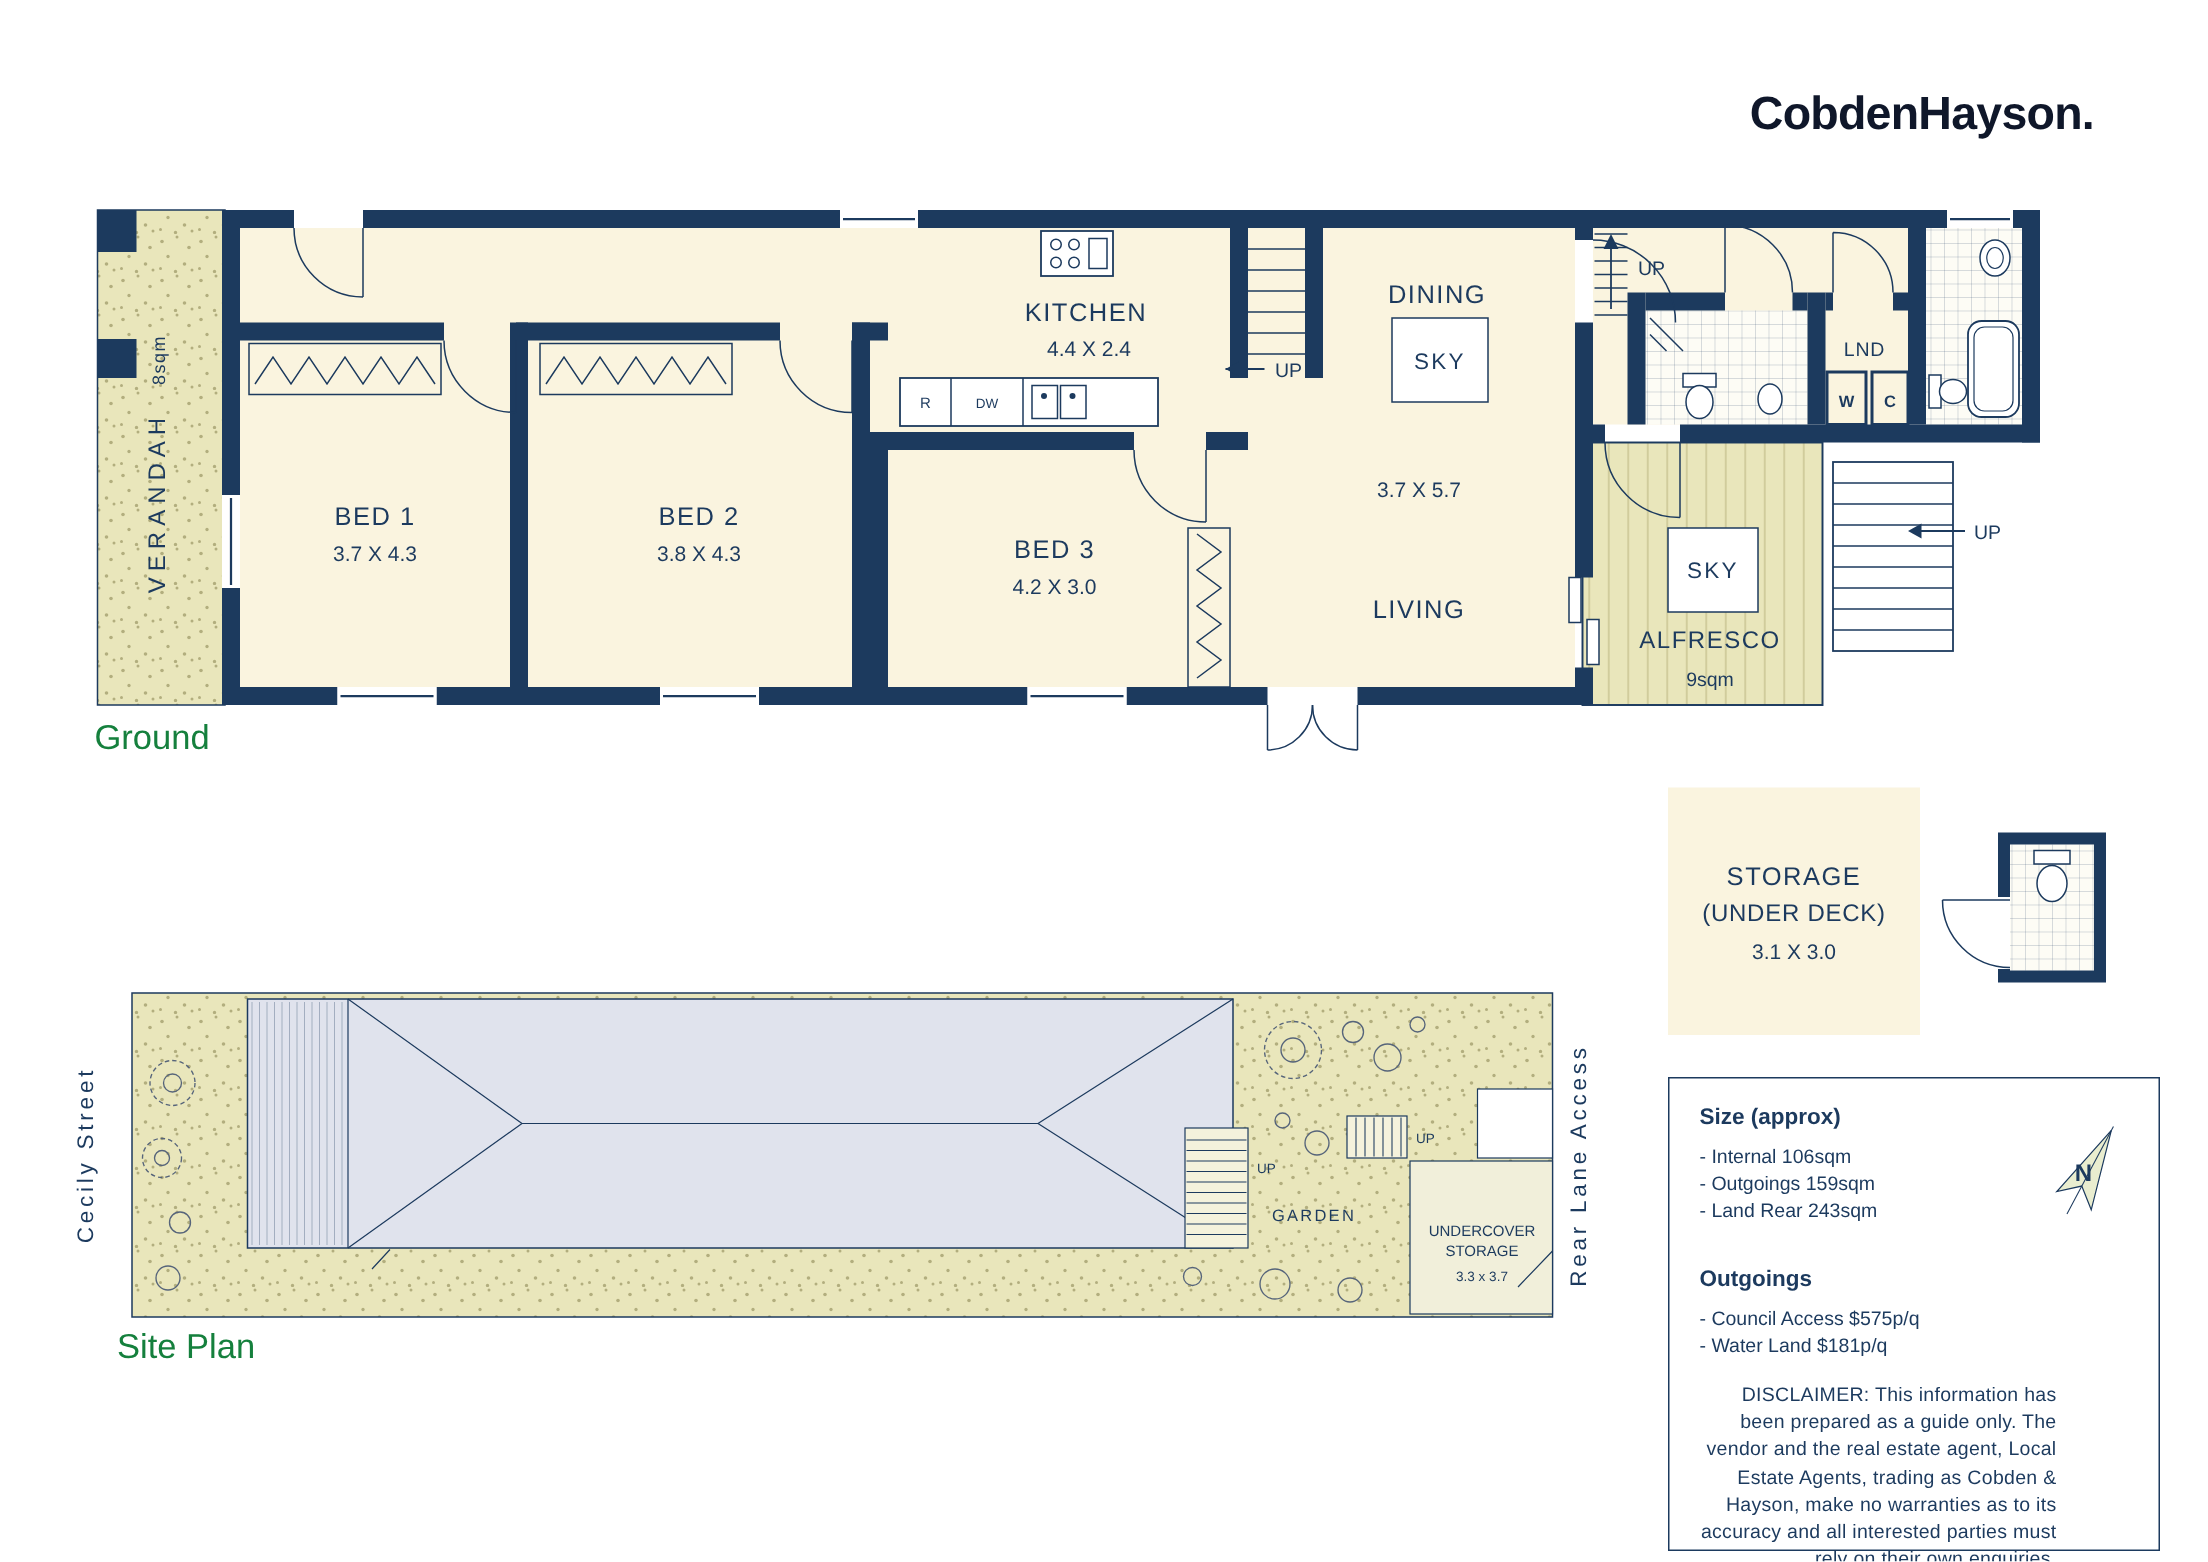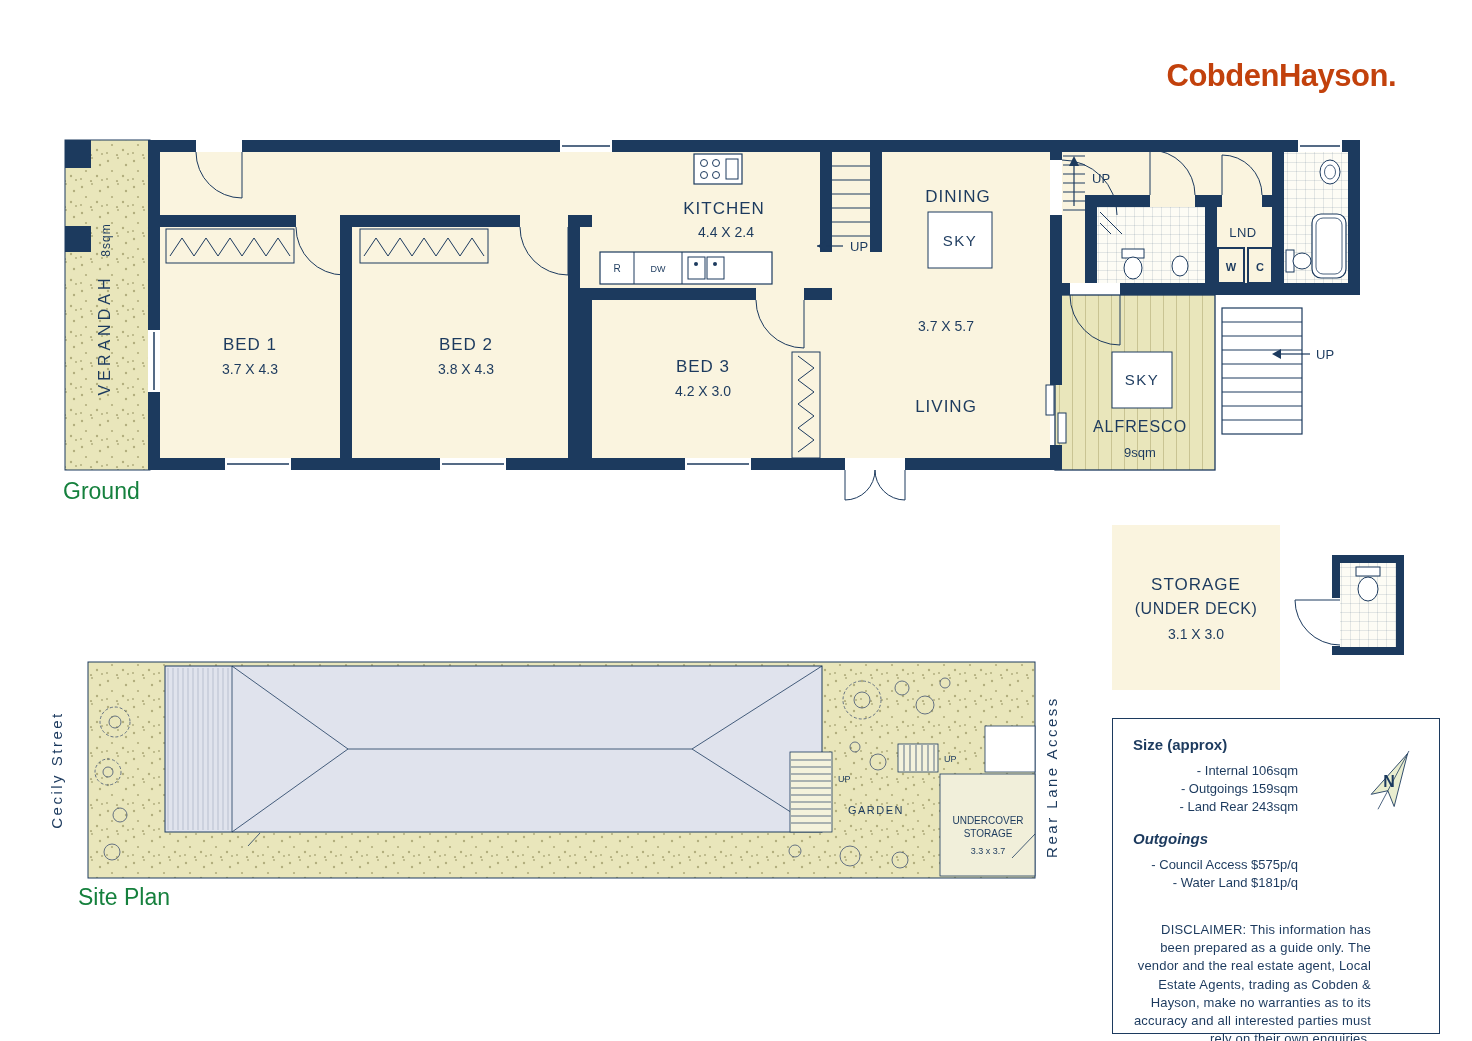--- a/index.html
+++ b/index.html
@@ -1,30 +1,30 @@
 <!DOCTYPE html>
 <html><head>
 <meta charset="utf-8">
 <style>
   html,body{margin:0;padding:0;background:#ffffff;}
   .page{position:relative;width:1472px;height:1041px;background:#fff;overflow:hidden;
         font-family:"Liberation Sans",sans-serif;color:#1c3a5e;}
   svg.plan{position:absolute;left:0;top:0;}
   svg text{font-family:"Liberation Sans",sans-serif;fill:#1c3a5e;}
   .logo{position:absolute;left:1140px;top:58px;width:256px;text-align:right;
-        font-size:31px;font-weight:bold;letter-spacing:-0.5px;color:#c2410c;}
+        font-size:31px;font-weight:bold;letter-spacing:-0.5px;color:#0f172a;}
   .plan-title{position:absolute;font-size:23px;color:#15803d;}
   #ground-title{left:63px;top:478px;}
   #site-title{left:78px;top:884px;text-align:center;}
   .info-panel{position:absolute;left:1112px;top:718px;width:328px;height:316px;
         border:1px solid #1c3a5e;background:#fff;box-sizing:border-box;}
   .info-inner{position:absolute;left:20px;top:17px;width:165px;}
   .info-title{font-size:15px;font-weight:bold;margin-bottom:9px;}
-  .info-item{font-size:13px;line-height:18px;white-space:nowrap;text-align:right;}
-  .info-outgoings{margin-top:14px;font-style:italic;}
+  .info-item{font-size:13px;line-height:18px;white-space:nowrap;}
+  .info-outgoings{margin-top:28px;}
   .compass{position:absolute;right:10px;top:26px;}
   .disclaimer{position:absolute;left:16px;top:202px;width:242px;font-size:13px;
         line-height:1.4;letter-spacing:0.2px;text-align:right;}
 </style>
 </head>
 <body>
 
 <div class="page">
 
 <svg class="plan" width="1472" height="1041" viewBox="0 0 1472 1041">

